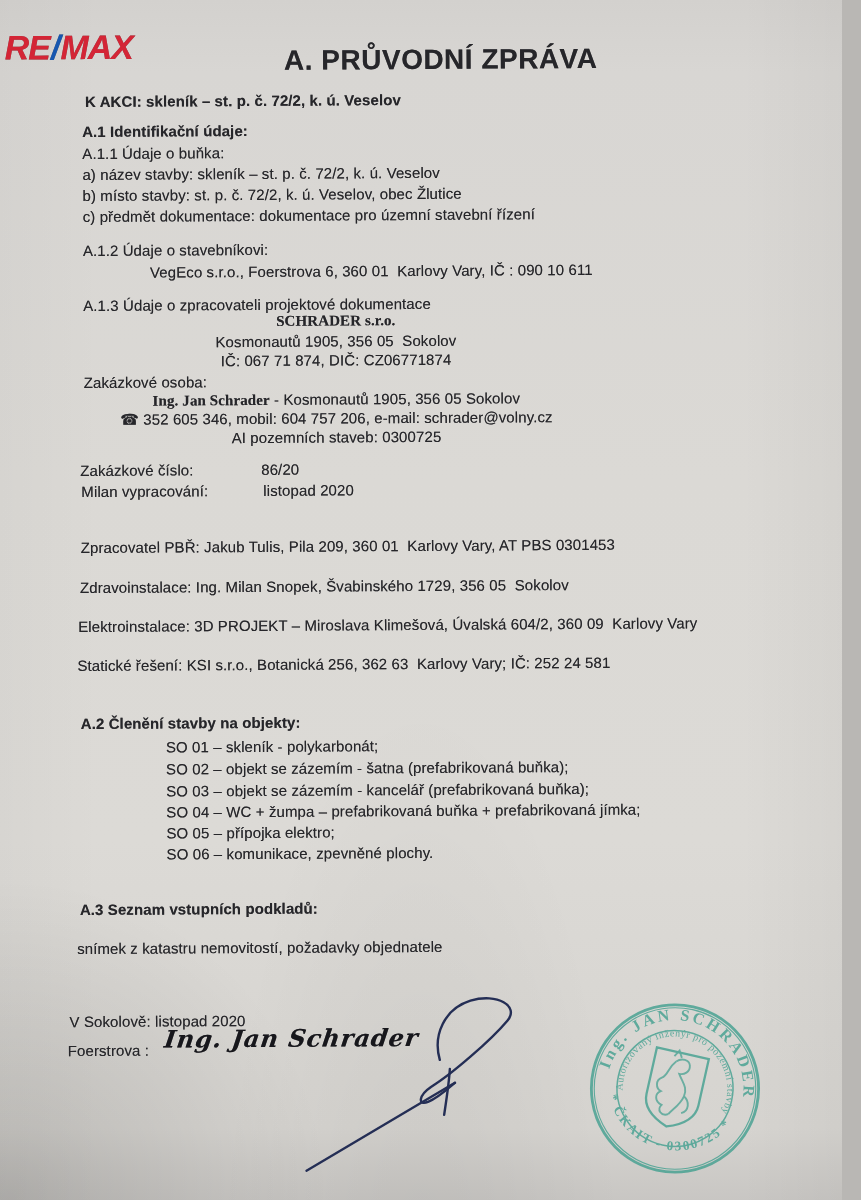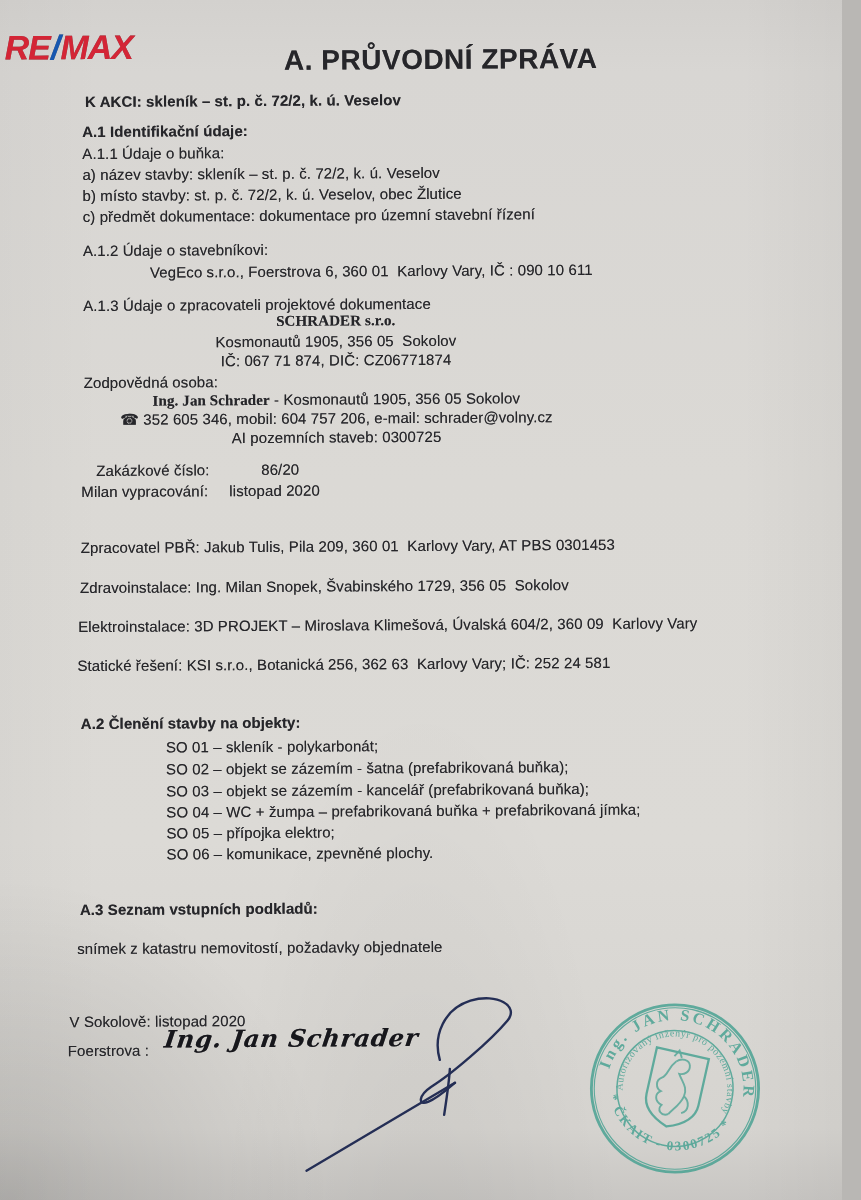--- a/index.html
+++ b/index.html
@@ -50,29 +50,29 @@
     <div class="t" style="left:85px;top:205px;">c) předmět dokumentace: dokumentace pro územní stavební řízení</div>
 
     <div class="t" style="left:85px;top:239px;">A.1.2 Údaje o stavebníkovi:</div>
     <div class="t" style="left:152px;top:261px;">VegEco s.r.o., Foerstrova 6, 360 01  Karlovy Vary, IČ : 090 10 611</div>
 
     <div class="t" style="left:85px;top:294px;">A.1.3 Údaje o zpracovateli projektové dokumentace</div>
     <div class="t serifb ctr" style="left:110px;top:311px;width:455px;">SCHRADER s.r.o.</div>
     <div class="t ctr" style="left:110px;top:331px;width:455px;">Kosmonautů 1905, 356 05  Sokolov</div>
     <div class="t ctr" style="left:110px;top:350px;width:455px;">IČ: 067 71 874, DIČ: CZ06771874</div>
 
-    <div class="t" style="left:85px;top:371px;">Zodpovědná osoba:</div>
+    <div class="t" style="left:85px;top:371px;">Zakázkové osoba:</div>
     <div class="t ctr" style="left:110px;top:389px;width:455px;"><span class="serifb">Ing. Jan Schrader</span><span> - Kosmonautů 1905, 356 05 Sokolov</span></div>
     <div class="t ctr" style="left:110px;top:408px;width:455px;">☎ 352 605 346, mobil: 604 757 206, e-mail: schrader@volny.cz</div>
     <div class="t ctr" style="left:110px;top:427px;width:455px;">AI pozemních staveb: 0300725</div>
 
-    <div class="t" style="left:97px;top:459px;">Zakázkové číslo:</div>
+    <div class="t" style="left:81px;top:459px;">Zakázkové číslo:</div>
     <div class="t" style="left:262px;top:459px;">86/20</div>
     <div class="t" style="left:82px;top:480px;">Milan vypracování:</div>
-    <div class="t" style="left:230px;top:480px;">listopad 2020</div>
+    <div class="t" style="left:264px;top:480px;">listopad 2020</div>
 
     <div class="t" style="left:81px;top:536px;">Zpracovatel PBŘ: Jakub Tulis, Pila 209, 360 01  Karlovy Vary, AT PBS 0301453</div>
     <div class="t" style="left:80px;top:576px;">Zdravoinstalace: Ing. Milan Snopek, Švabinského 1729, 356 05  Sokolov</div>
     <div class="t" style="left:78px;top:615px;">Elektroinstalace: 3D PROJEKT – Miroslava Klimešová, Úvalská 604/2, 360 09  Karlovy Vary</div>
     <div class="t" style="left:77px;top:654px;">Statické řešení: KSI s.r.o., Botanická 256, 362 63  Karlovy Vary; IČ: 252 24 581</div>
 
     <div class="t b" style="left:80px;top:712px;">A.2 Členění stavby na objekty:</div>
     <div class="t" style="left:165px;top:736px;">SO 01 – skleník - polykarbonát;</div>
     <div class="t" style="left:165px;top:758px;">SO 02 – objekt se zázemím - šatna (prefabrikovaná buňka);</div>
     <div class="t" style="left:165px;top:780px;">SO 03 – objekt se zázemím - kancelář (prefabrikovaná buňka);</div>

